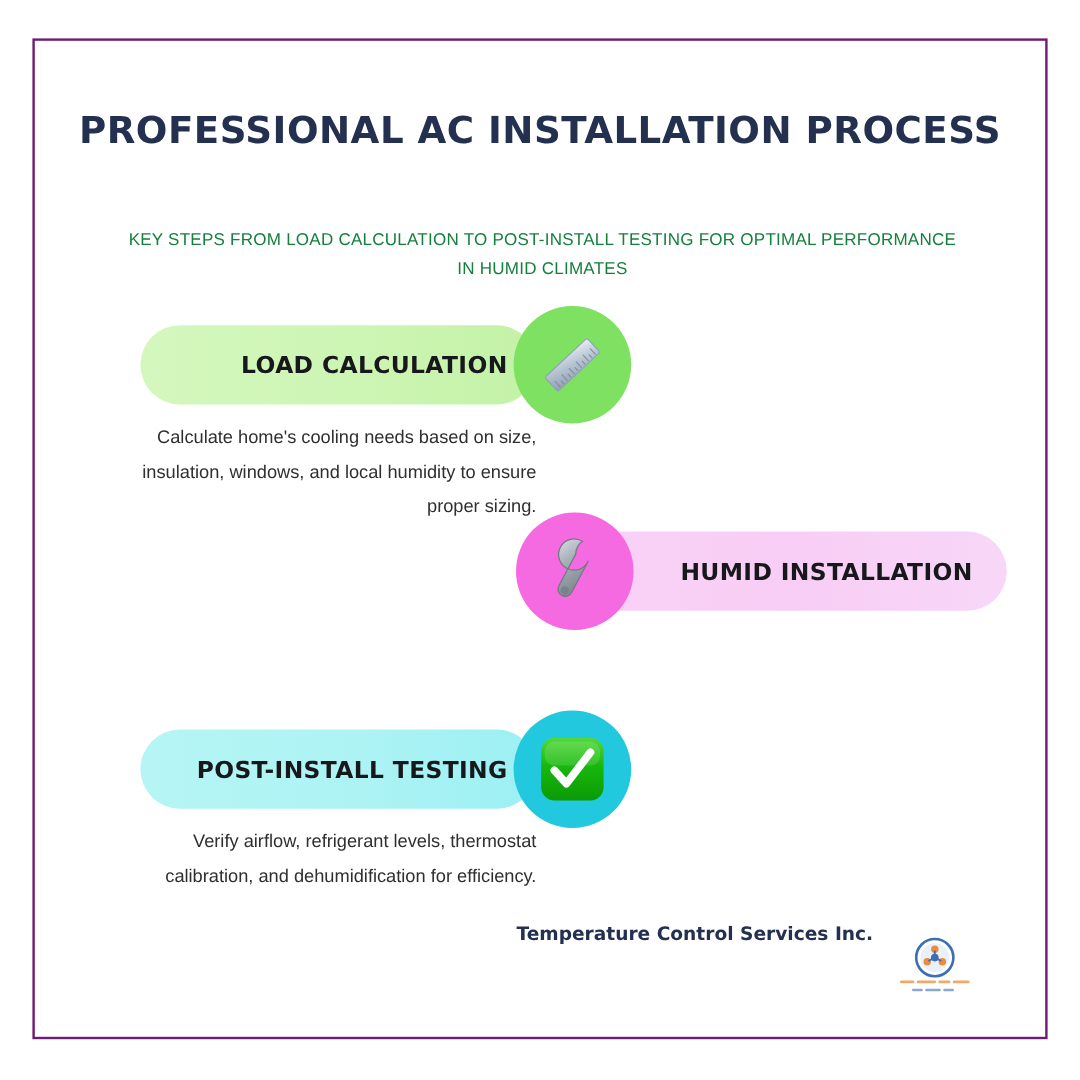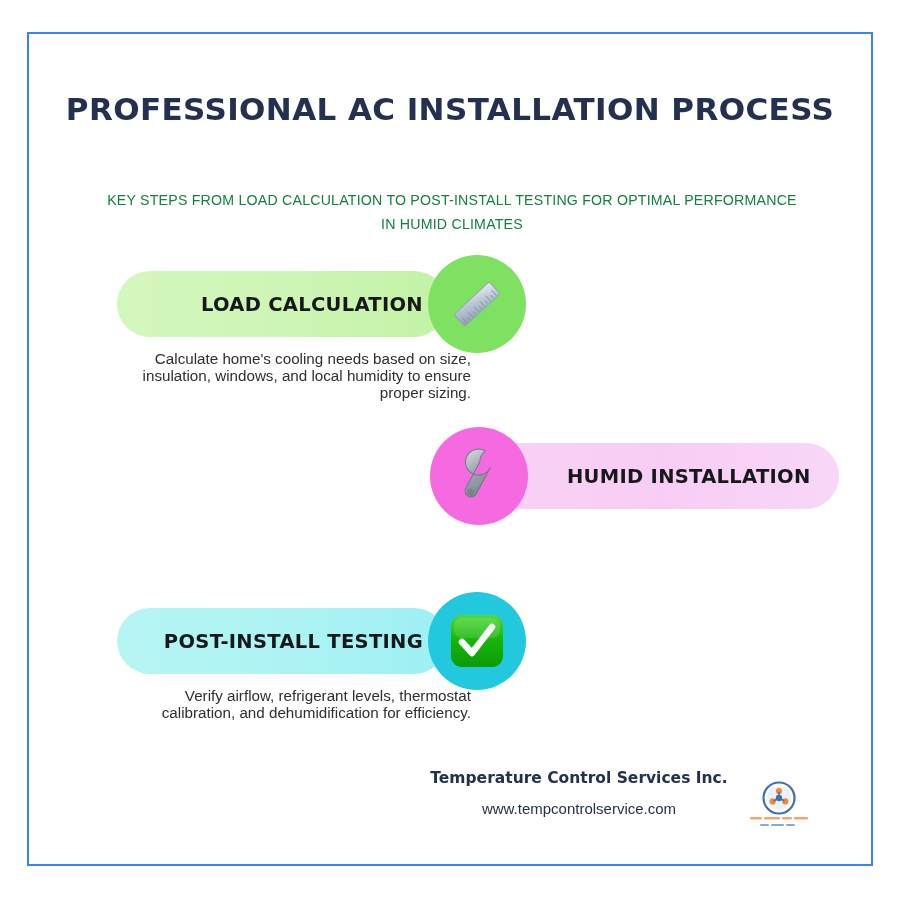--- a/index.html
+++ b/index.html
@@ -15,21 +15,21 @@
     overflow: hidden;
   }
 
   .poster {
     position: absolute;
     left: 27px;
     top: 32px;
     width: 846px;
     height: 834px;
     box-sizing: border-box;
-    border: 2px solid #3b82f6;
+    border: 2px solid #701a75;
     background: #ffffff;
   }
 
   
   .title {
     position: absolute;
     left: 0;
     top: 57px;
     width: 100%;
     text-align: center;
@@ -79,24 +79,23 @@
     height: 98px;
     border-radius: 50%;
     display: flex;
     align-items: center;
     justify-content: center;
   }
 
   .desc {
     position: absolute;
     font-size: 15.2px;
-    line-height: 17px;
+    line-height: 29px;
     color: #2f2f2f;
     font-family: "Liberation Sans", sans-serif;
-    margin-left: 24px;
   }
 
   
   .step1-pill  { left: 60px;  top: 17px;  width: 330px; padding-right: 24px;
                  justify-content: flex-end;
                  background: linear-gradient(90deg,#d4f7bd 0%,#cdf5b4 55%,#c3f2a6 100%); }
   .step1-circle{ left: 371px; top: 1px; background: #7ee161; }
   .step1-desc  { left: 60px;  top: 96px; width: 330px; text-align: right; }
 
   
@@ -231,21 +230,20 @@
         <rect x="4" y="4" width="52" height="52" rx="11" fill="url(#chkGrad)"></rect>
         <rect x="7" y="7" width="46" height="20" rx="8" fill="#ffffff" opacity="0.13"></rect>
         <path d="M15 31 L25 42 L45 16" fill="none" stroke="#ffffff" stroke-width="6.5" stroke-linecap="round" stroke-linejoin="round"></path>
       </svg>
     </div>
 
     <div class="desc step3-desc">Verify airflow, refrigerant levels, thermostat calibration, and dehumidification for efficiency.</div>
   </div>
 
   <div class="footer-company">Temperature Control Services Inc.</div>
-  <div class="footer-url">www.tempcontrolservice.com</div>
 
   <div class="footer-logo">
     <svg width="74" height="56" viewBox="0 0 74 56">
       <g transform="translate(37,19)">
         <circle r="15.5" fill="none" stroke="#3d6fb4" stroke-width="2.2"></circle>
         <circle r="12" fill="#eaf1fa"></circle>
         <circle cx="0" cy="-7" r="3.1" fill="#ee8a3a"></circle>
         <circle cx="6.3" cy="3.4" r="3.1" fill="#ee8a3a"></circle>
         <circle cx="-6.3" cy="3.4" r="3.1" fill="#ee8a3a"></circle>
         <circle r="3.2" fill="#3d6fb4"></circle>

